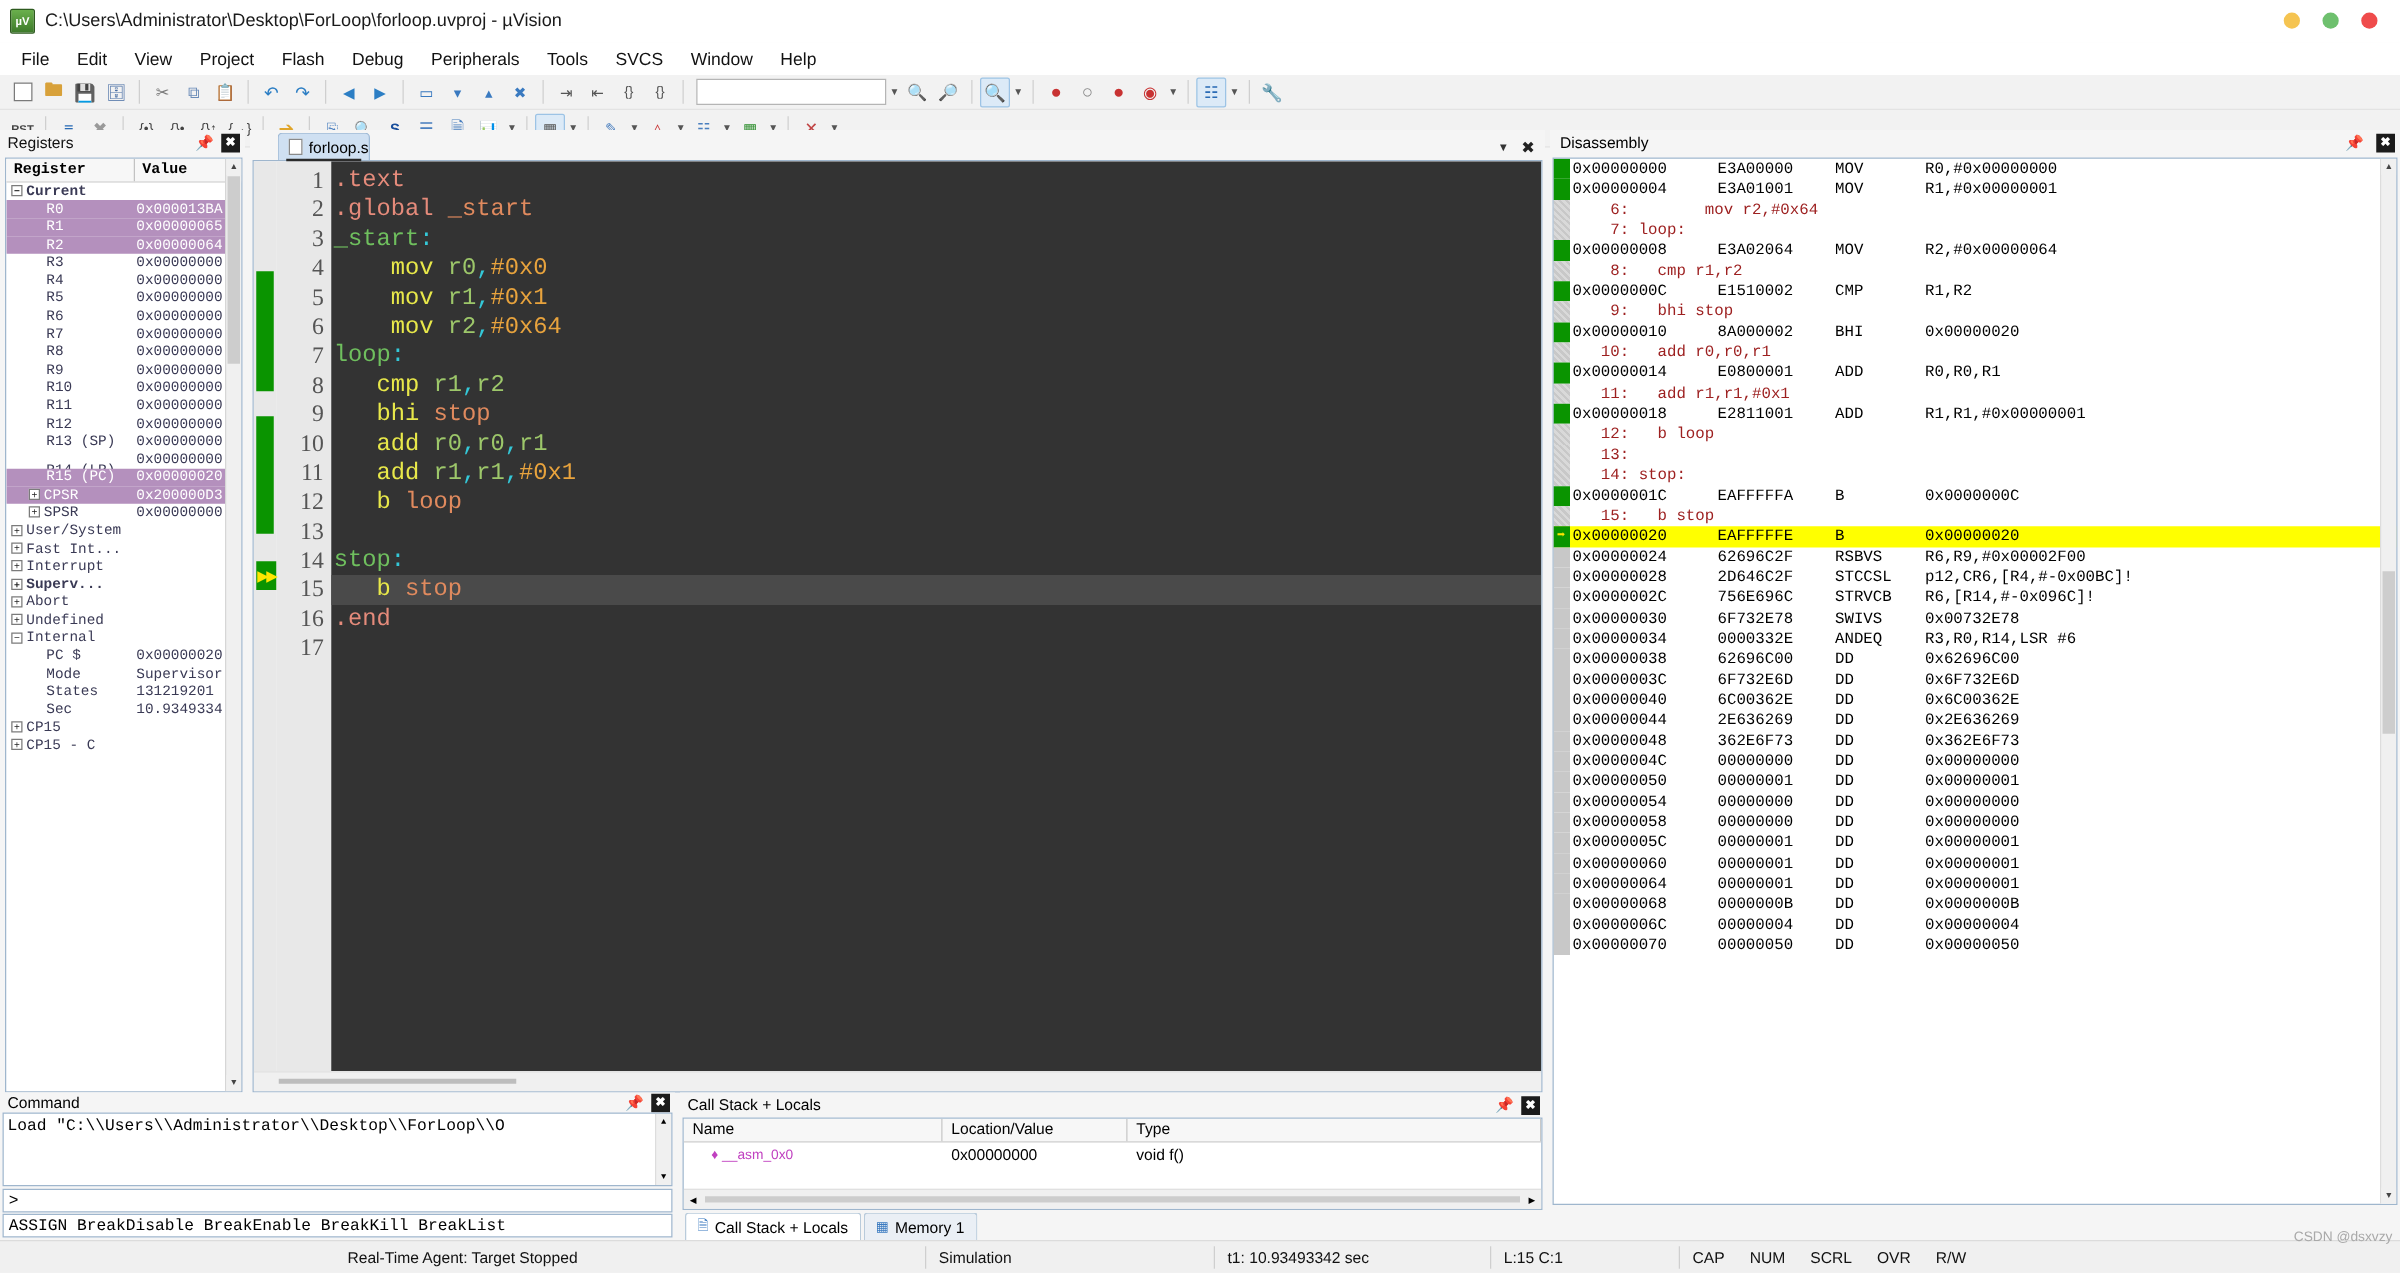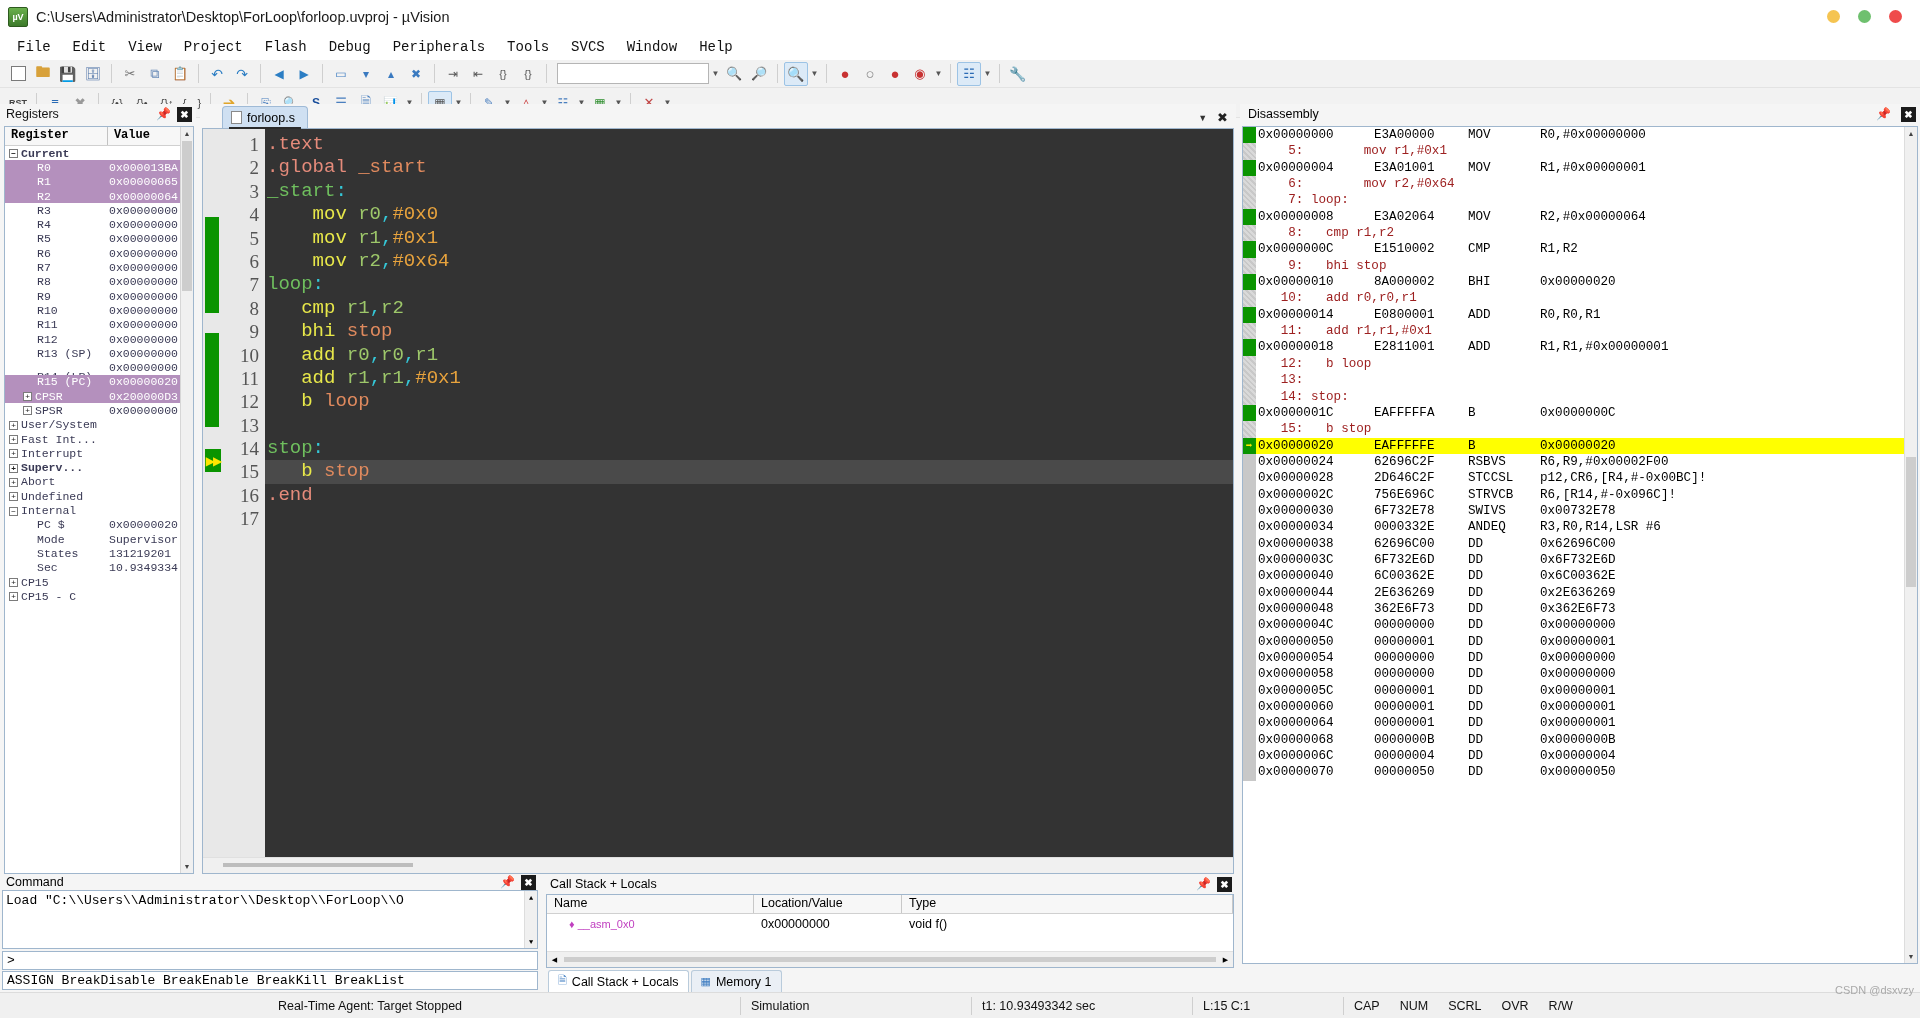--- a/index.html
+++ b/index.html
@@ -27,21 +27,21 @@
   }
   .tb-title { font-size: 14.5px; color: #1a1a1a; }
   .tb-buttons { margin-left: auto; display:flex; align-items:center; gap: 18px; padding-right: 18px; }
   .tb-dot { width: 13px; height: 13px; border-radius: 50%; }
 
   
   .menubar {
     height: 26px; background: #ffffff; display: flex; align-items: center;
     padding-left: 6px; font-size: 14px; color:#111;
   }
-  .menubar .mi { padding: 2px 11px; cursor: default; font-family: Liberation Mono, monospace; }
+  .menubar .mi { padding: 2px 11px; cursor: default; }
 
   
   .toolbar {
     height: 28px; background:#f2f2f2; display:flex; align-items:center;
     padding-left: 6px; gap: 1px; border-bottom: 1px solid #e3e3e3;
   }
   .toolbar.second { height: 30px; }
   .tbtn {
     width: 24px; height: 24px; display:flex; align-items:center; justify-content:center;
     font-size: 13px; color:#444; border: 1px solid transparent; border-radius: 2px;
@@ -118,21 +118,21 @@
   }
   .ltab.active { background:#fff; }
 
   
   .editor {
     position:absolute; left:200px; top:0; right:684px; bottom: 118px;
     background:#f5f5f5; display:flex; flex-direction:column;
   }
   .ed-tabbar { height:24px; display:flex; align-items:flex-end; }
   .ed-tab {
-    height: 22px; display:flex; align-items:center; gap:5px; padding: 0 12px 0 8px;
+    height: 22px; display:flex; align-items:center; gap:5px; padding: 0 0 0 8px;
     font-size:12.5px; background:#cfe0f2; border:1px solid #9fbad6; border-bottom:none;
     border-radius: 4px 4px 0 0; margin-left: 22px; position:relative;
   }
   .ed-tab::after {
     content:""; position:absolute; left:6px; right:6px; bottom:-1px; height:2px; background:#2b2b2b;
   }
   .ed-tab-icon {
     width:11px; height:13px; background:#fff; border:1px solid #8a8a8a; position:relative;
   }
   .ed-right { margin-left:auto; display:flex; align-items:center; gap:10px; padding-right:8px; padding-bottom:3px; }
@@ -589,21 +589,20 @@
       <div class="dis-head">
         <span>Disassembly</span>
         <span class="ph-actions" style="margin-left:auto;display:flex;gap:6px;padding-right:4px;align-items:center">
           <span class="pin">📌</span>
           <span class="xbtn">✖</span>
         </span>
       </div>
       <div class="dis-body">
         <div class="dis-rows" id="dis-rows">
             <div class="drow"><span class="mk green"></span><span class="txt"><span class="dcol-a">0x00000000</span><span class="dcol-b">E3A00000</span><span class="dcol-c">MOV</span><span>R0,#0x00000000</span></span></div>
-            <div class="drow src"><span class="mk grey"></span><span class="txt">    5:        mov r1,#0x1</span></div>
             <div class="drow"><span class="mk green"></span><span class="txt"><span class="dcol-a">0x00000004</span><span class="dcol-b">E3A01001</span><span class="dcol-c">MOV</span><span>R1,#0x00000001</span></span></div>
             <div class="drow src"><span class="mk grey"></span><span class="txt">    6:        mov r2,#0x64</span></div>
             <div class="drow src"><span class="mk grey"></span><span class="txt">    7: loop:</span></div>
             <div class="drow"><span class="mk green"></span><span class="txt"><span class="dcol-a">0x00000008</span><span class="dcol-b">E3A02064</span><span class="dcol-c">MOV</span><span>R2,#0x00000064</span></span></div>
             <div class="drow src"><span class="mk grey"></span><span class="txt">    8:   cmp r1,r2</span></div>
             <div class="drow"><span class="mk green"></span><span class="txt"><span class="dcol-a">0x0000000C</span><span class="dcol-b">E1510002</span><span class="dcol-c">CMP</span><span>R1,R2</span></span></div>
             <div class="drow src"><span class="mk grey"></span><span class="txt">    9:   bhi stop</span></div>
             <div class="drow"><span class="mk green"></span><span class="txt"><span class="dcol-a">0x00000010</span><span class="dcol-b">8A000002</span><span class="dcol-c">BHI</span><span>0x00000020</span></span></div>
             <div class="drow src"><span class="mk grey"></span><span class="txt">   10:   add r0,r0,r1</span></div>
             <div class="drow"><span class="mk green"></span><span class="txt"><span class="dcol-a">0x00000014</span><span class="dcol-b">E0800001</span><span class="dcol-c">ADD</span><span>R0,R0,R1</span></span></div>

